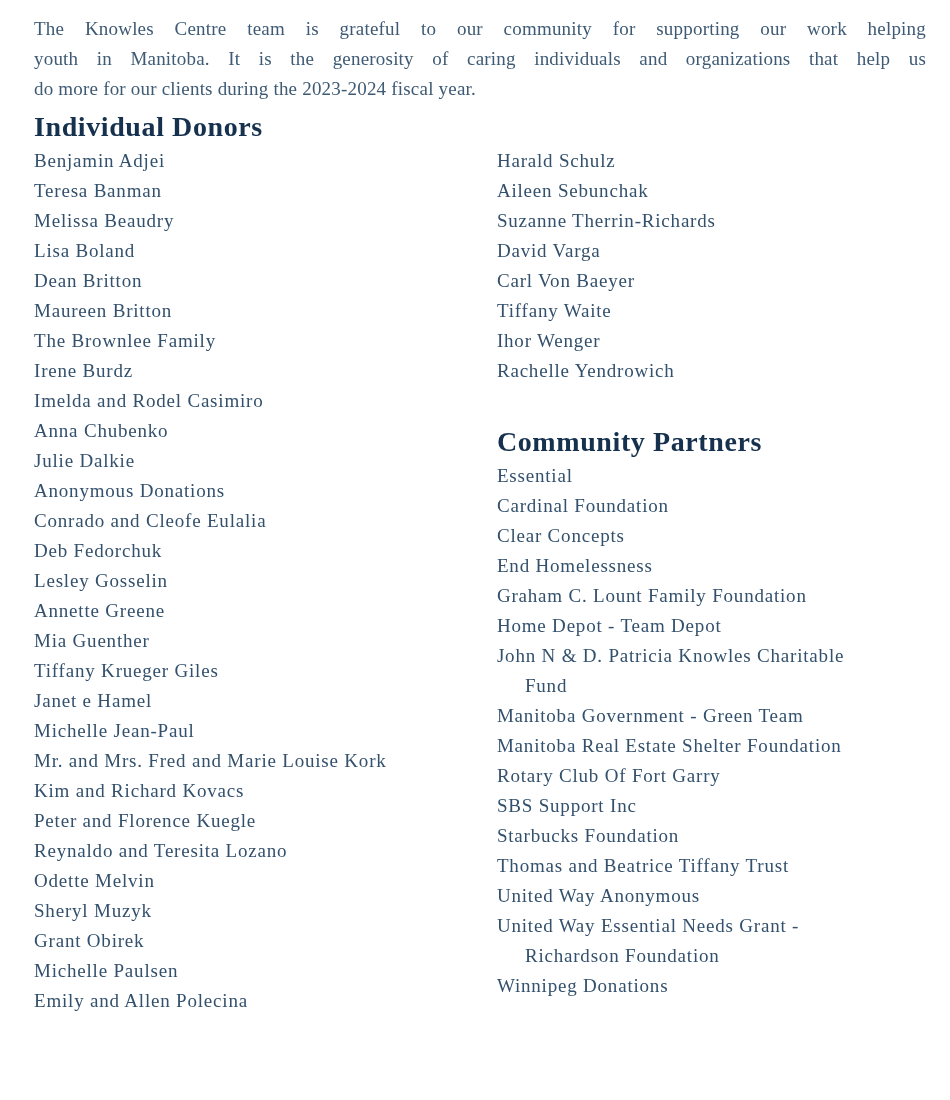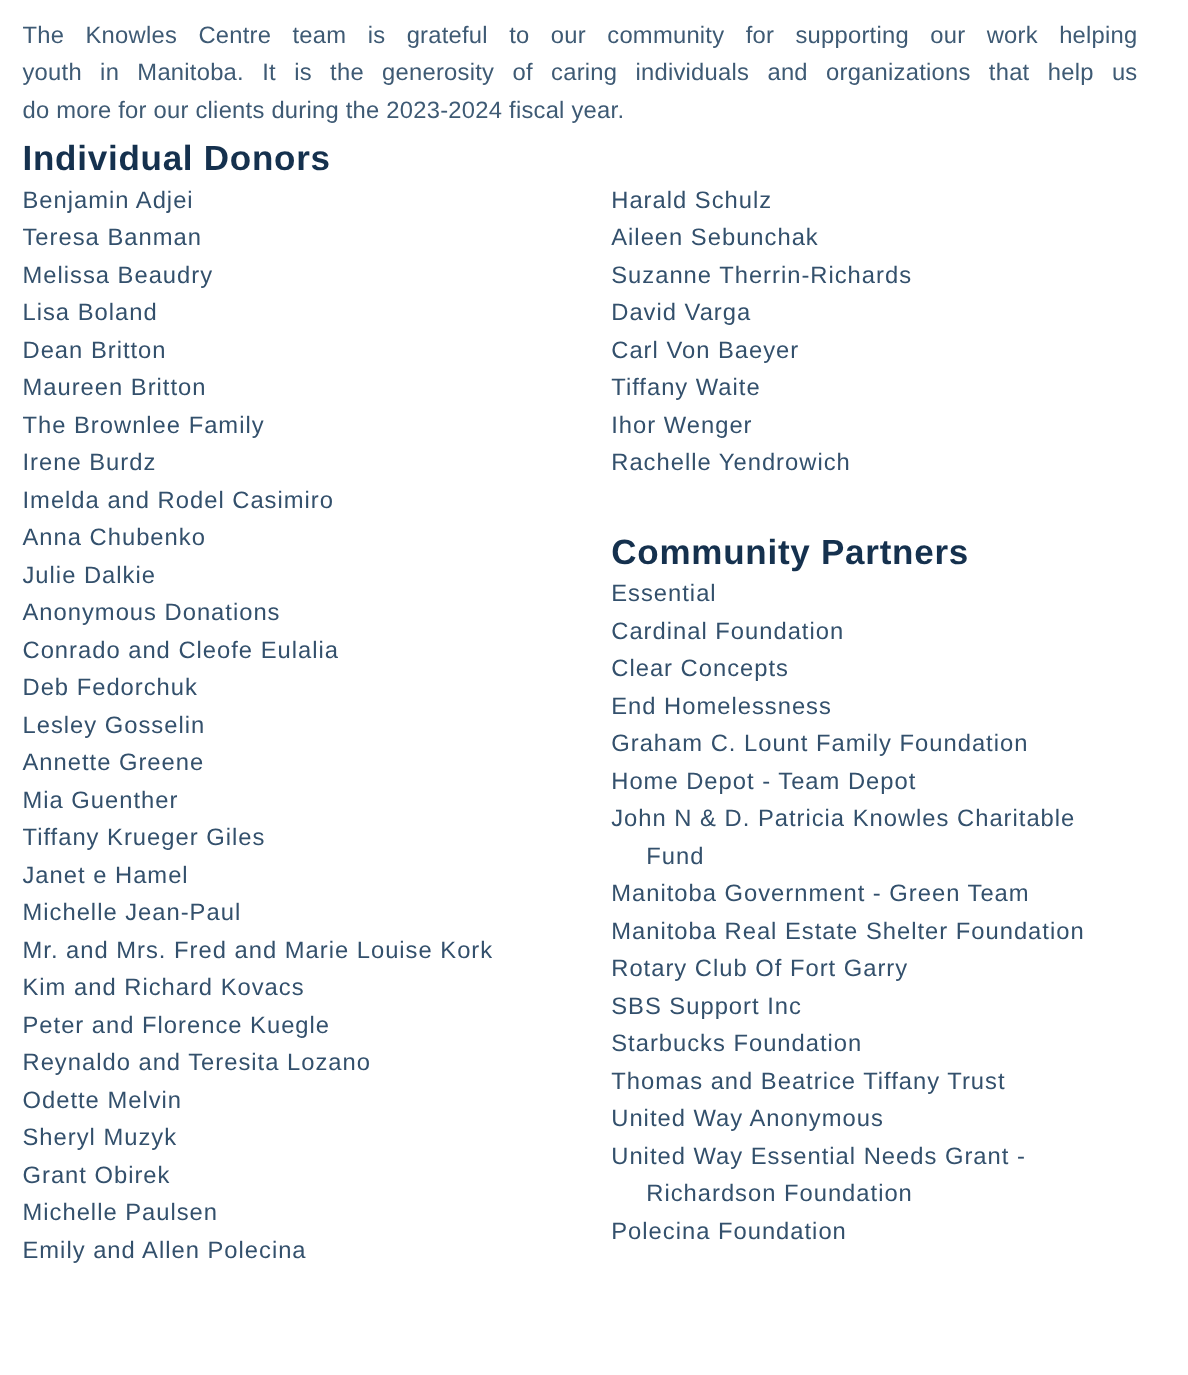--- a/index.html
+++ b/index.html
@@ -11,23 +11,24 @@
   * { box-sizing: border-box; }
   html, body {
     margin: 0;
     width: 950px;
     height: 1100px;
     background: var(--background);
     font-family: "Liberation Sans", sans-serif;
     overflow: hidden;
   }
   .page {
-    padding: 14px 0 0 18px;
+    padding: 14px 0 0 34px;
     width: 950px;
     height: 792px;
+    font-family: Liberation Serif, serif;
   }
   .intro {
     width: 892px;
     font-size: 19px;
     line-height: 30px;
     letter-spacing: 0.2px;
     color: var(--intro);
   }
   .intro .line { display: block; }
   .intro .line.just {
@@ -127,18 +128,18 @@
           <div class="name-line cont">Fund</div>
           <div class="name-line">Manitoba Government - Green Team</div>
           <div class="name-line">Manitoba Real Estate Shelter Foundation</div>
           <div class="name-line">Rotary Club Of Fort Garry</div>
           <div class="name-line">SBS Support Inc</div>
           <div class="name-line">Starbucks Foundation</div>
           <div class="name-line">Thomas and Beatrice Tiffany Trust</div>
           <div class="name-line">United Way Anonymous</div>
           <div class="name-line">United Way Essential Needs Grant -</div>
           <div class="name-line cont">Richardson Foundation</div>
-          <div class="name-line">Polecina Foundation</div>
+          <div class="name-line">Winnipeg Donations</div>
         </div>
     </div>
   </div>
 
 </div>
 
 </body></html>

